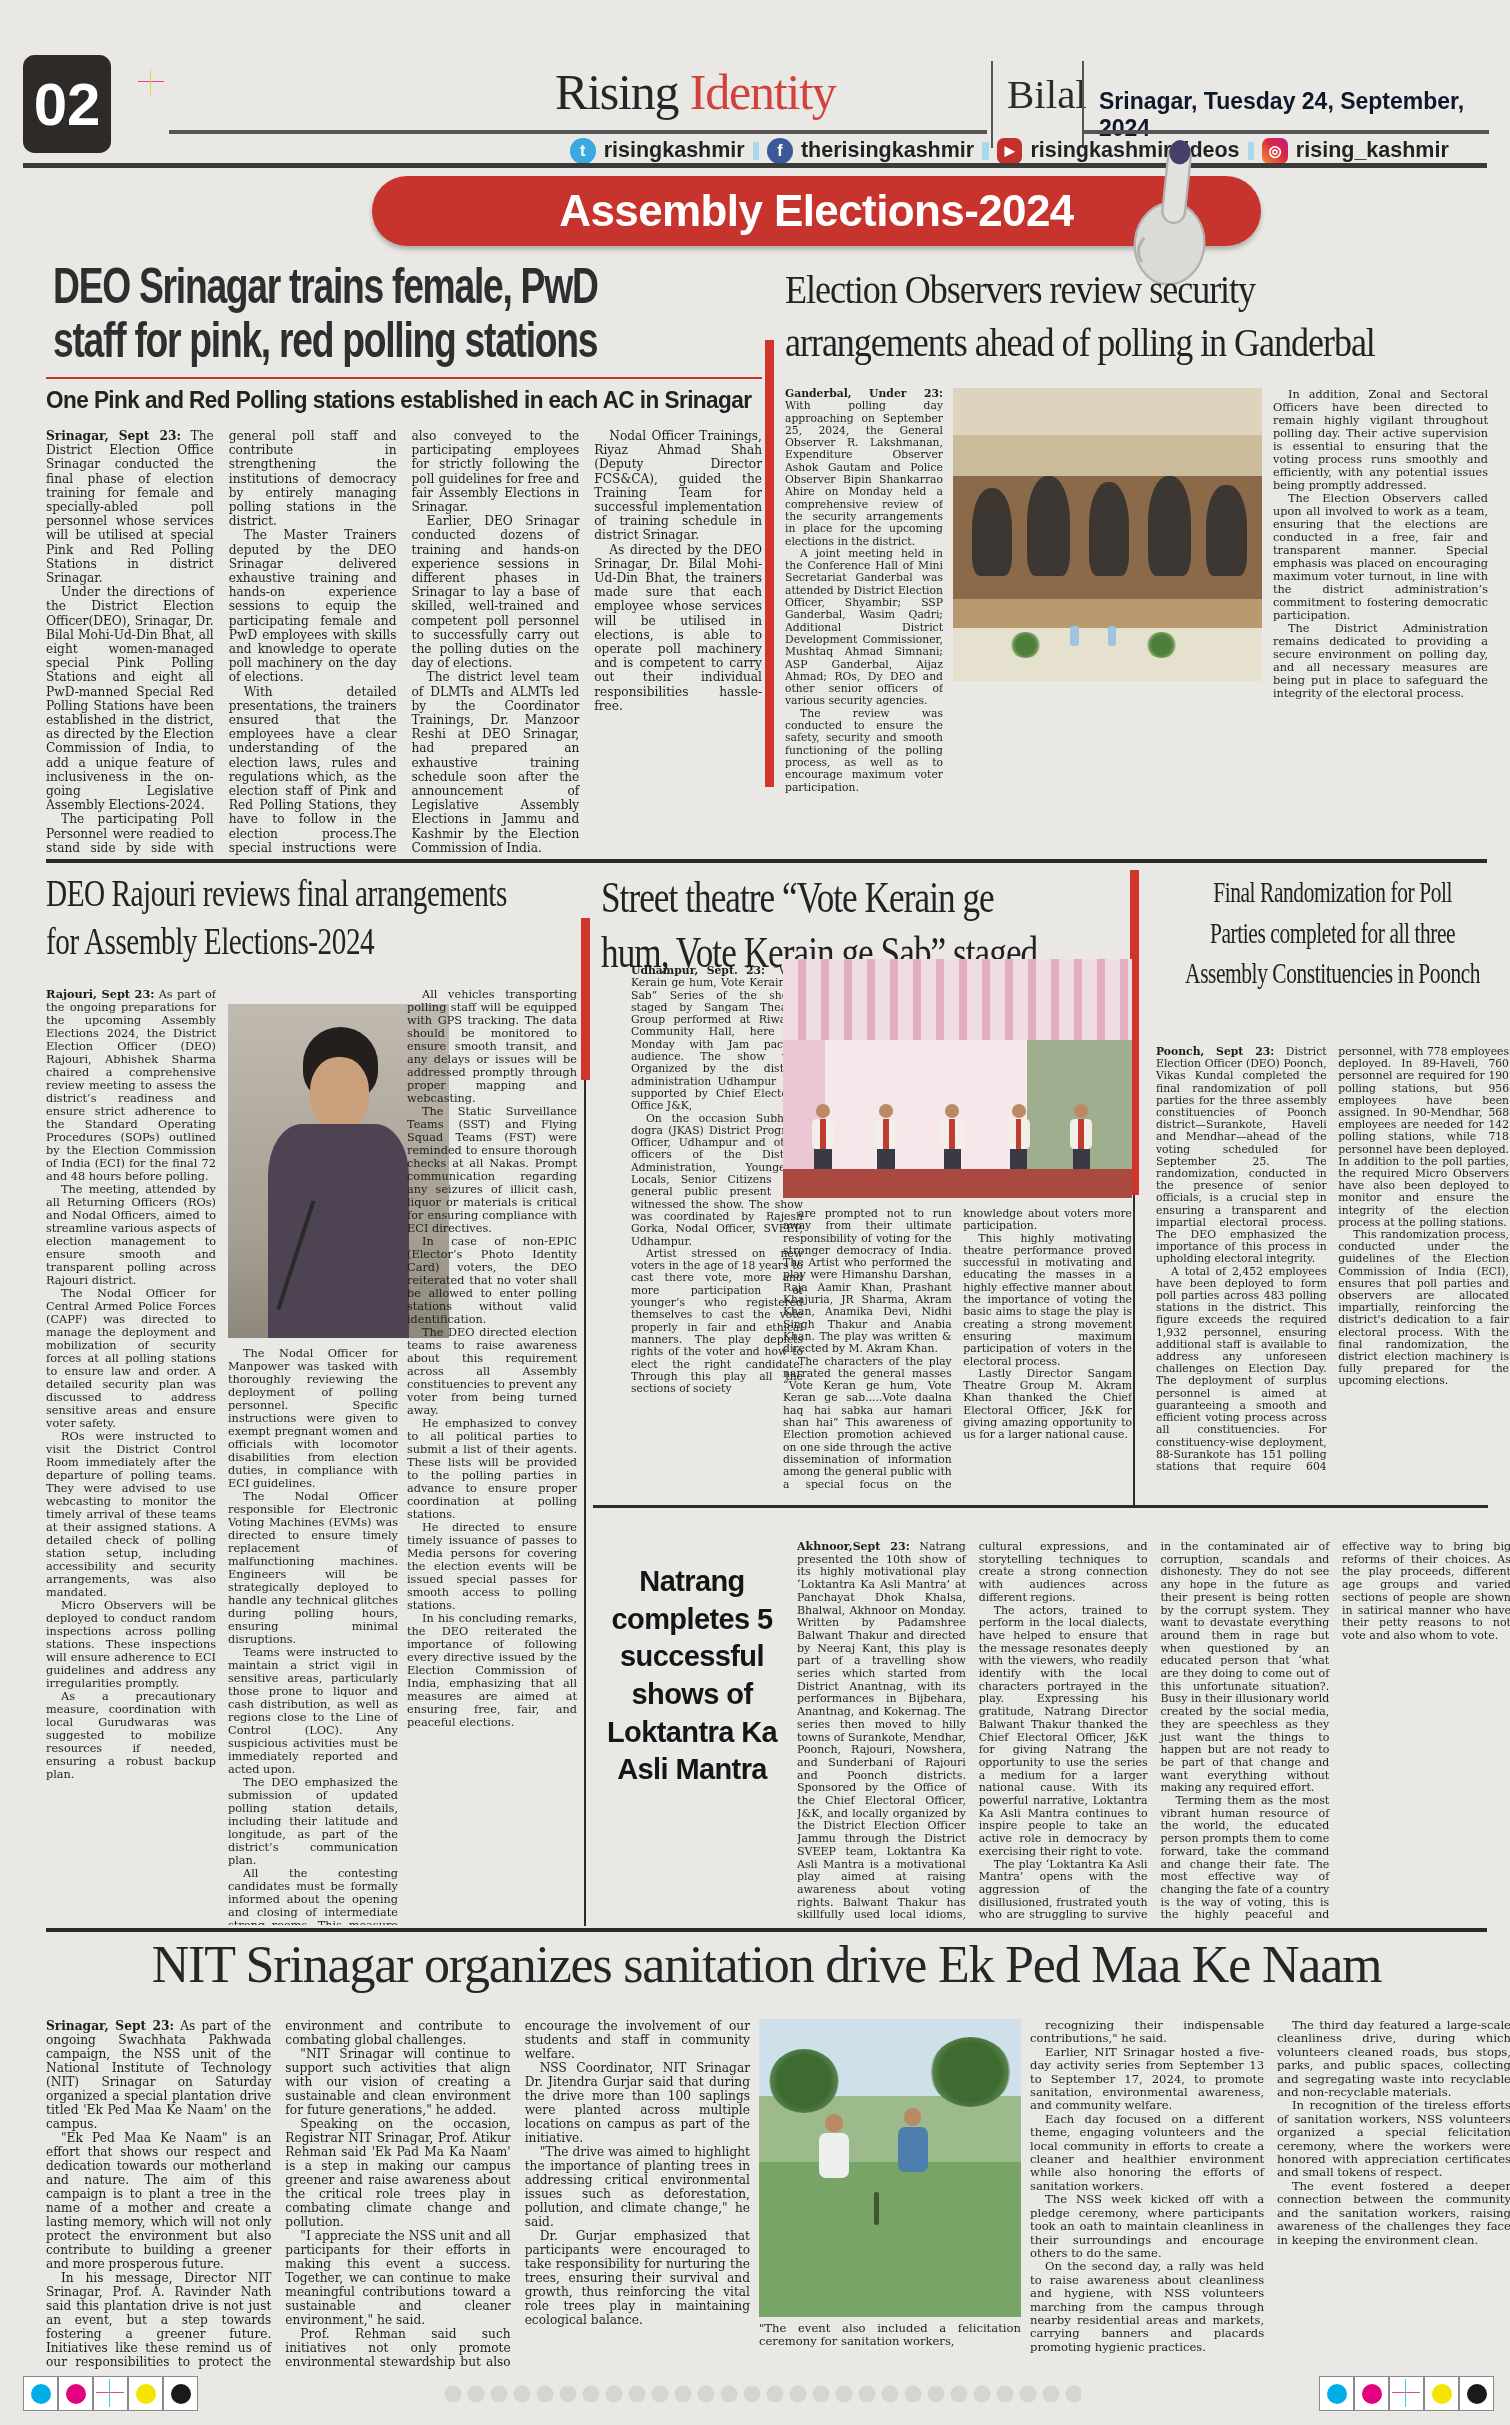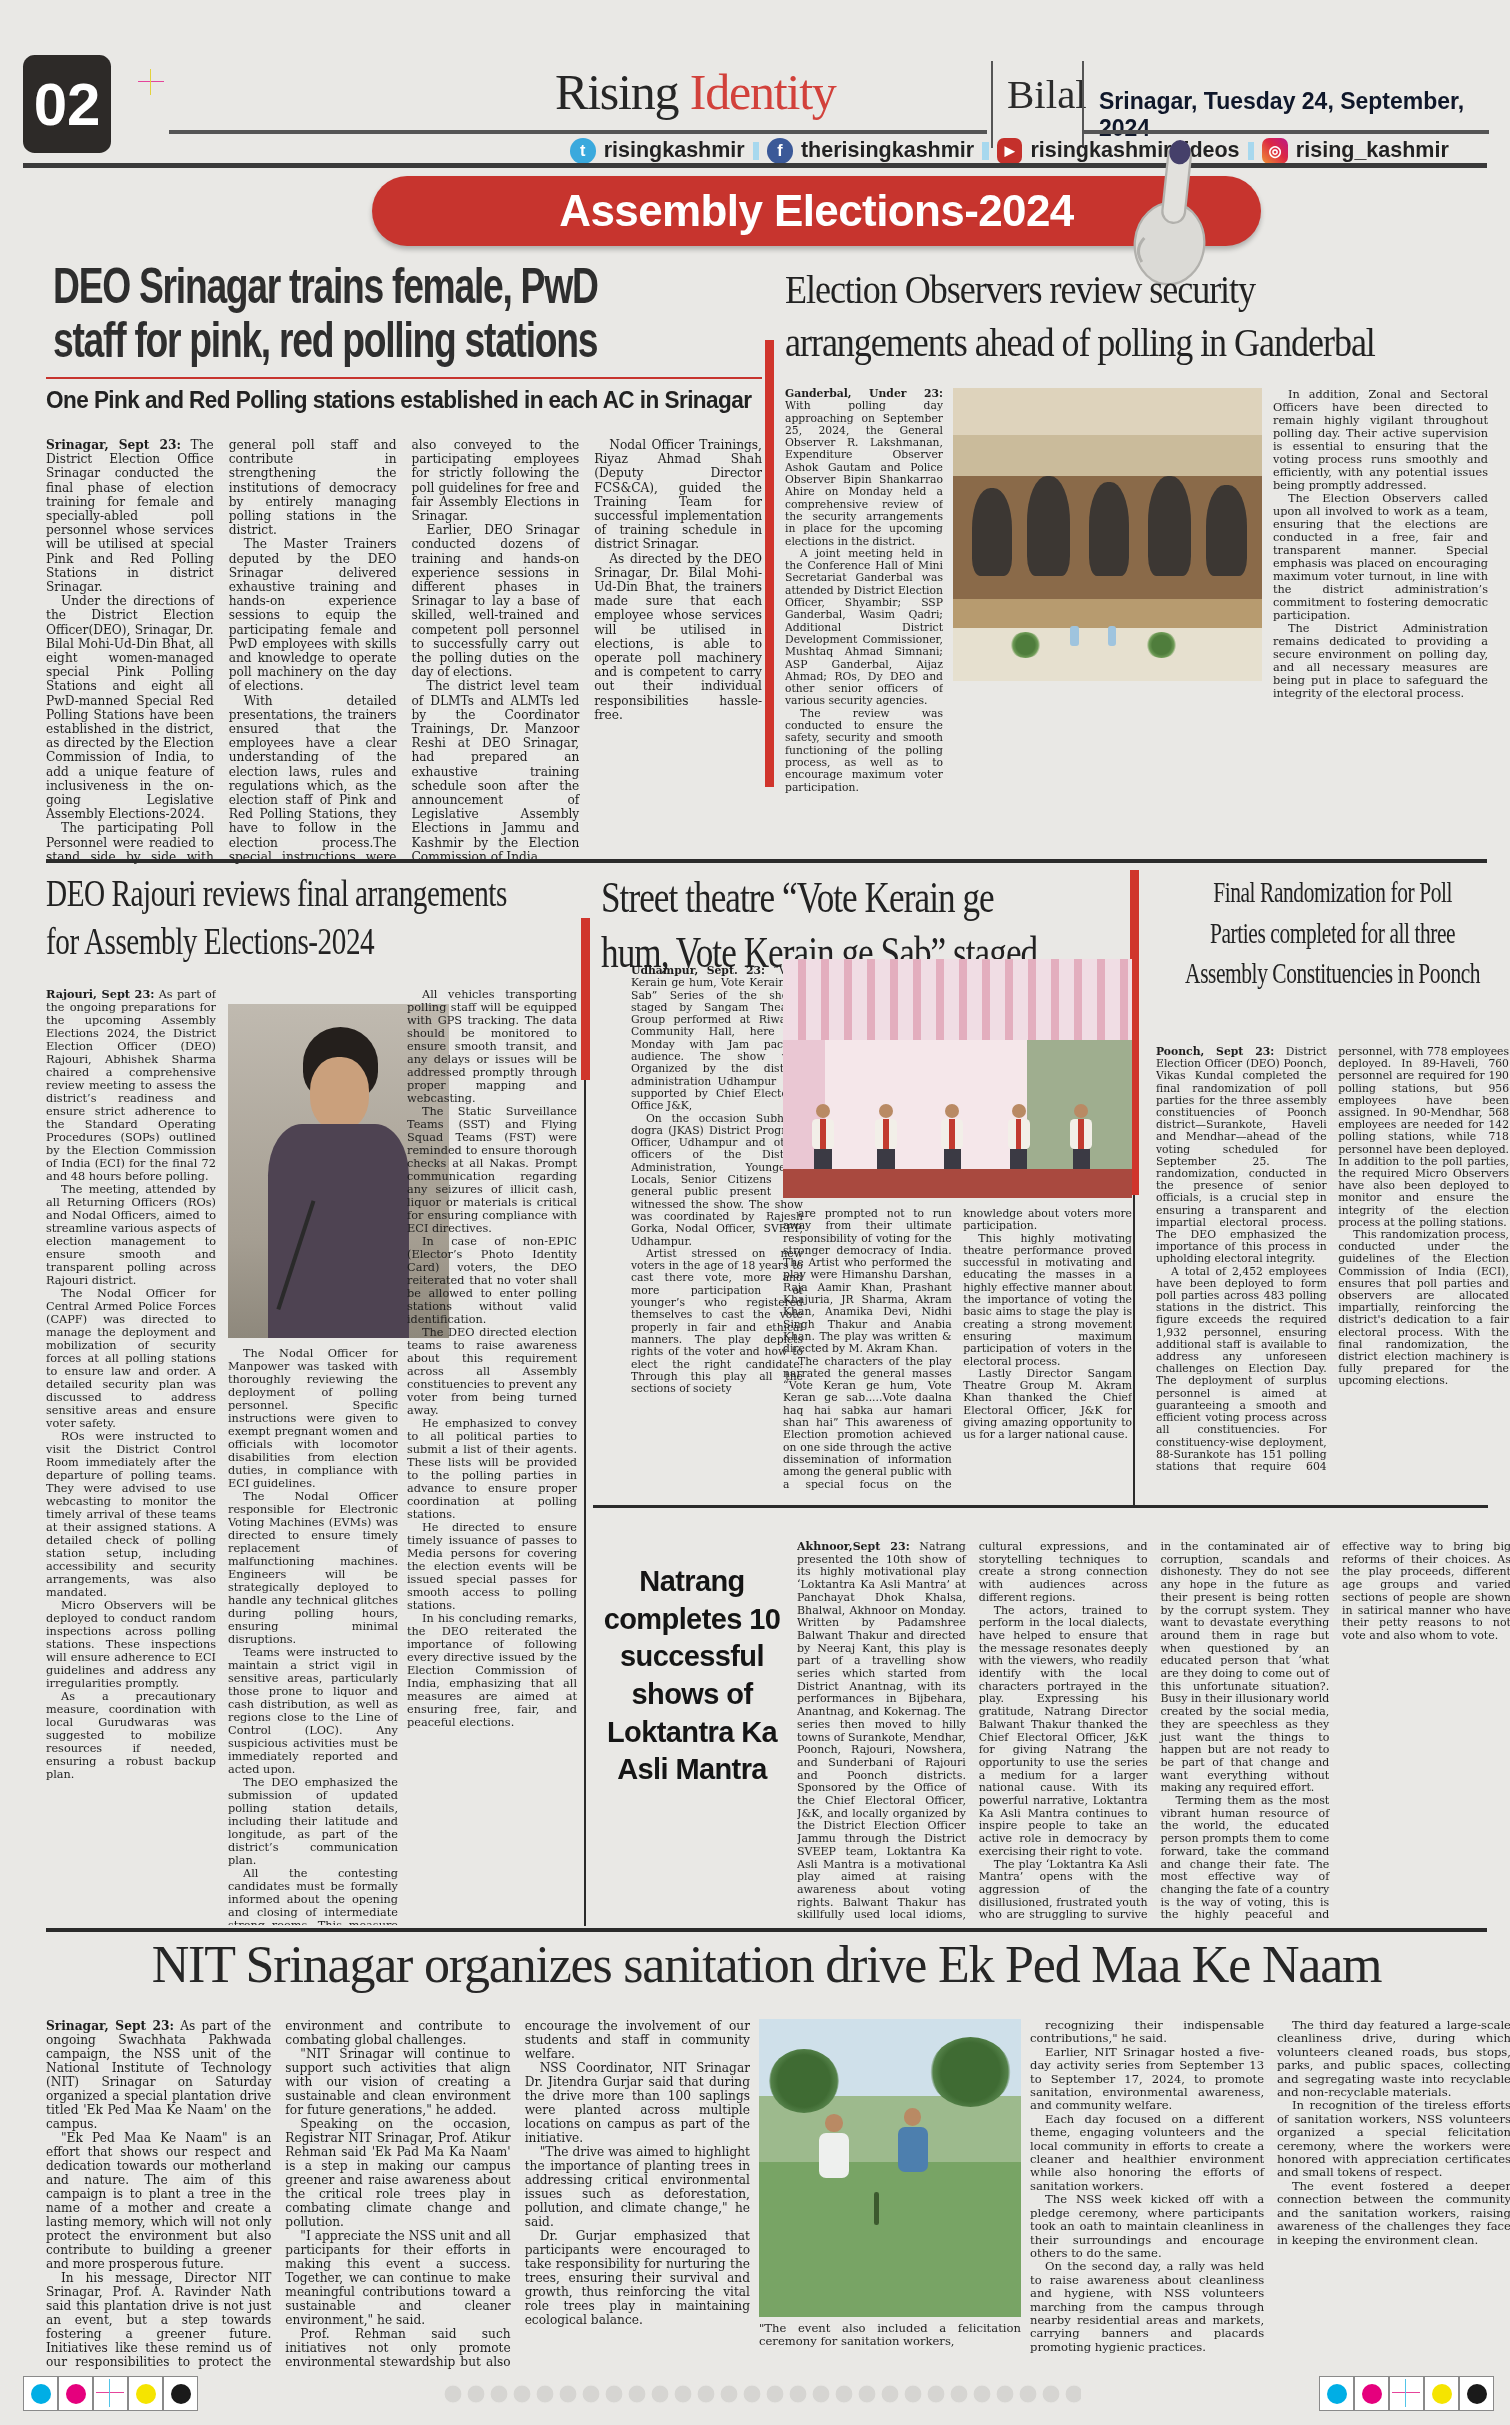--- a/index.html
+++ b/index.html
@@ -55,21 +55,21 @@
   #hr3{left:46px;top:1928px;width:1441px;height:4.1px}
   #vb1{left:584px;top:1080px;width:2.3px;height:846px;background:#2b2b2b}
   #vb2{left:1133px;top:1195px;width:2.3px;height:310px;background:#2b2b2b}
   
   #a1{left:53px;top:260px;width:716px}
   #a1 .hl{font:800 50px "Liberation Sans",sans-serif;color:#2e2e2e;line-height:1.07;letter-spacing:-1.7px;
           width:961px;transform:scaleX(.745)}
   #a1rule{left:46px;top:377px;width:716px;height:2.3px;background:#c7342e}
   #a1sub{left:46px;top:386px;width:716px;font:bold 24px "Liberation Sans",sans-serif;color:#222;
          letter-spacing:-0.6px;transform:scaleX(.94);transform-origin:0 0;width:761px}
-  #a1body{left:46px;top:438px;width:716px;height:431px;columns:4;column-gap:15px;column-fill:auto;
+  #a1body{left:46px;top:429px;width:716px;height:431px;columns:4;column-gap:15px;column-fill:auto;
           font-size:12.2px;line-height:14.2px;overflow:hidden}
   
   #a2{left:785px;top:263px;width:726px}
   #a2 .hl{font:500 41px "Liberation Serif",serif;color:#222;line-height:1.3;letter-spacing:-1.2px;
           width:825px;transform:scaleX(.88)}
   #a2c1{left:785px;top:388px;width:158px;height:471px;font-size:10.8px;line-height:12.3px}
   #ph-ganderbal{left:953px;top:388px;width:309px;height:293px}
   #a2mid{left:953px;top:690px;width:309px;height:170px;columns:2;column-gap:11.6px;column-fill:auto;
          font-size:10.8px;line-height:12.3px;overflow:hidden}
   #a2c4{left:1273px;top:388px;width:215px;height:471px;font-size:11.3px;line-height:13px}
@@ -309,21 +309,21 @@
   <div id="a5hl" class="abs squeeze">
     <div class="plist"><div class="hline">Final Randomization for Poll</div><div class="hline">Parties completed for all three</div><div class="hline">Assembly Constituencies in Poonch</div></div>
   </div>
   <div id="a5body" class="abs col">
     <p class="para first"><b class="dl">Poonch, Sept 23:</b> <span>District Election Officer (DEO) Poonch, Vikas Kundal completed the final randomization of poll parties for the three assembly constituencies of Poonch district—Surankote, Haveli and Mendhar—ahead of the voting scheduled for September 25. The randomization, conducted in the presence of senior officials, is a crucial step in ensuring a transparent and impartial electoral process. The DEO emphasized the importance of this process in upholding electoral integrity.</span></p>
     <div class="plist"><p class="para">A total of 2,452 employees have been deployed to form poll parties across 483 polling stations in the district. This figure exceeds the required 1,932 personnel, ensuring additional staff is available to address any unforeseen challenges on Election Day. The deployment of surplus personnel is aimed at guaranteeing a smooth and efficient voting process across all constituencies. For constituency-wise deployment, 88-Surankote has 151 polling stations that require 604 personnel, with 778 employees deployed. In 89-Haveli, 760 personnel are required for 190 polling stations, but 956 employees have been assigned. In 90-Mendhar, 568 employees are needed for 142 polling stations, while 718 personnel have been deployed. In addition to the poll parties, the required Micro Observers have also been deployed to monitor and ensure the integrity of the election process at the polling stations.</p><p class="para">This randomization process, conducted under the guidelines of the Election Commission of India (ECI), ensures that poll parties and observers are allocated impartially, reinforcing the district's dedication to a fair electoral process. With the final randomization, the district election machinery is fully prepared for the upcoming elections.</p></div>
   </div>
   <div id="hr2" class="abs blackrule"></div>
 
   <div id="natrangbox" class="abs">
-    <div class="ntx">Natrang completes 10 successful shows of Loktantra Ka Asli Mantra</div>
+    <div class="ntx">Natrang completes 5 successful shows of Loktantra Ka Asli Mantra</div>
   </div>
   <div id="akh" class="abs col">
     <p class="para first"><b class="dl">Akhnoor,Sept 23:</b> <span>Natrang presented the 10th show of its highly motivational play ‘Loktantra Ka Asli Mantra’ at Panchayat Dhok Khalsa, Bhalwal, Akhnoor on Monday. Written by Padamshree Balwant Thakur and directed by Neeraj Kant, this play is part of a travelling show series which started from District Anantnag, with its performances in Bijbehara, Anantnag, and Kokernag. The series then moved to hilly towns of Surankote, Mendhar, Poonch, Rajouri, Nowshera, and Sunderbani of Rajouri and Poonch districts. Sponsored by the Office of the Chief Electoral Officer, J&amp;K, and locally organized by the District Election Officer Jammu through the District SVEEP team, Loktantra Ka Asli Mantra is a motivational play aimed at raising awareness about voting rights. Balwant Thakur has skillfully used local idioms, cultural expressions, and storytelling techniques to create a strong connection with audiences across different regions.</span></p>
     <div class="plist"><p class="para">The actors, trained to perform in the local dialects, have helped to ensure that the message resonates deeply with the viewers, who readily identify with the local characters portrayed in the play. Expressing his gratitude, Natrang Director Balwant Thakur thanked the Chief Electoral Officer, J&amp;K for giving Natrang the opportunity to use the series a medium for a larger national cause. With its powerful narrative, Loktantra Ka Asli Mantra continues to inspire people to take an active role in democracy by exercising their right to vote.</p><p class="para">The play ‘Loktantra Ka Asli Mantra’ opens with the aggression of the disillusioned, frustrated youth who are struggling to survive in the contaminated air of corruption, scandals and dishonesty. They do not see any hope in the future as their present is being rotten by the corrupt system. They want to devastate everything around them in rage but when questioned by an educated person that ‘what are they doing to come out of this unfortunate situation?. Busy in their illusionary world created by the social media, they are speechless as they just want the things to happen but are not ready to be part of that change and want everything without making any required effort.</p><p class="para">Terming them as the most vibrant human resource of the world, the educated person prompts them to come forward, take the command and change their fate. The most effective way of changing the fate of a country is the way of voting, this is the highly peaceful and effective way to bring big reforms of their choices. As the play proceeds, different age groups and varied sections of people are shown in satirical manner who have their petty reasons to not vote and also whom to vote.</p></div>
   </div>
   <div id="hr3" class="abs blackrule"></div>
 
   <div id="nithl" class="abs">NIT Srinagar organizes sanitation drive Ek Ped Maa Ke Naam</div>
   <div id="nitleft" class="abs col">
     <p class="para first"><b class="dl">Srinagar, Sept 23:</b> <span>As part of the ongoing Swachhata Pakhwada campaign, the NSS unit of the National Institute of Technology (NIT) Srinagar on Saturday organized a special plantation drive titled 'Ek Ped Maa Ke Naam' on the campus.</span></p>

